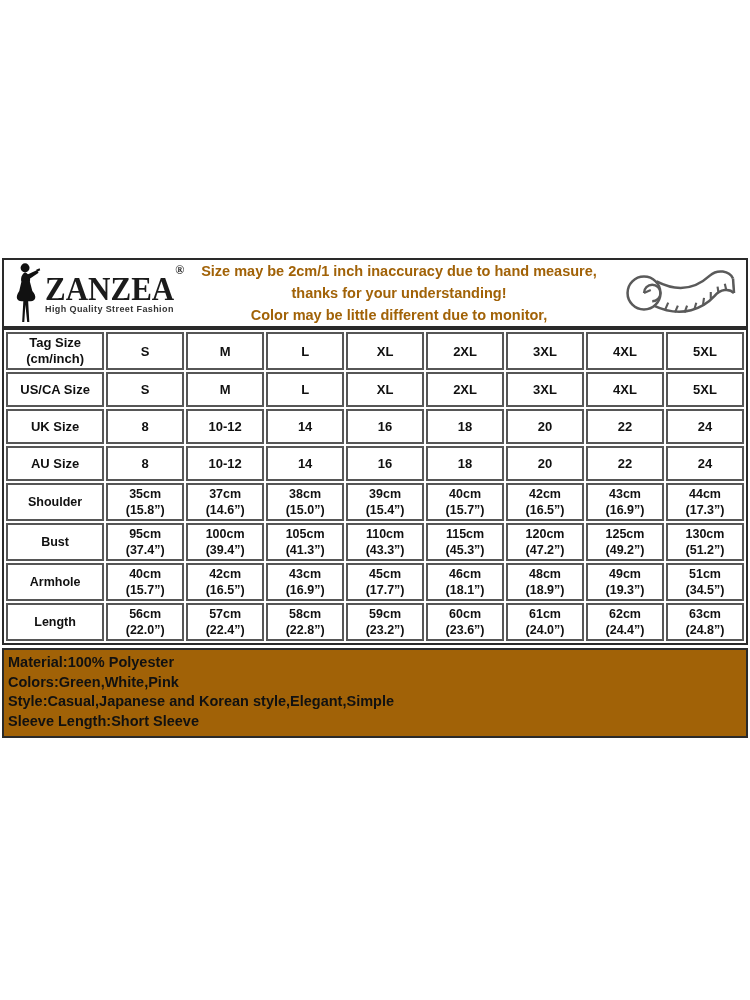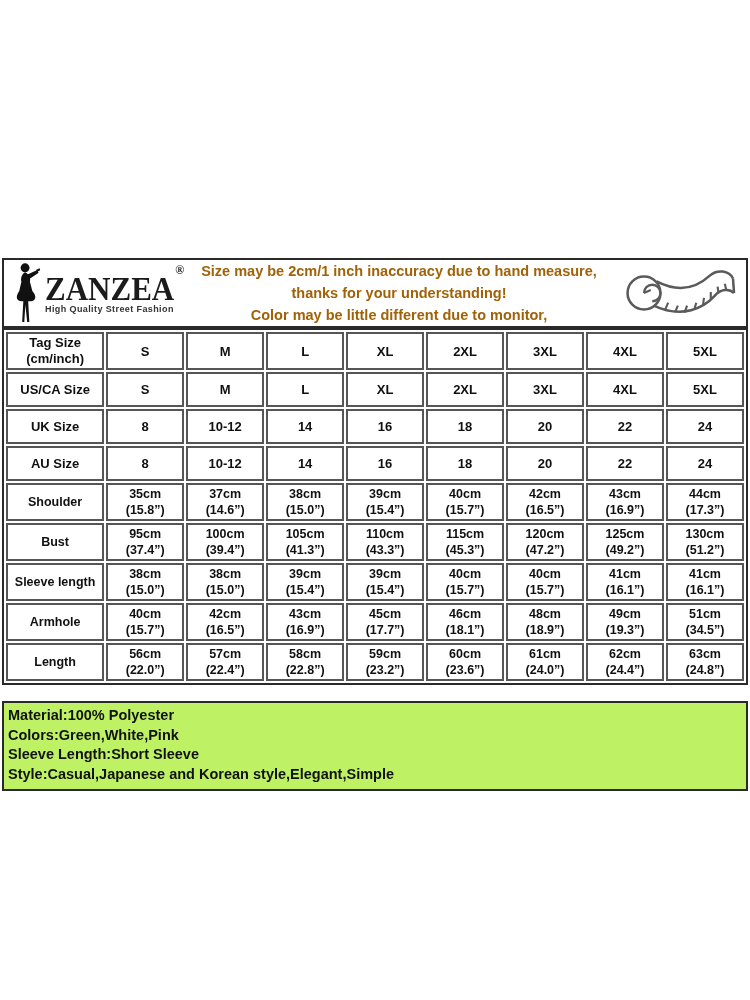--- a/index.html
+++ b/index.html
@@ -41,21 +41,21 @@
   }
   td.gray{background:#e9e9e9;}
   td.lab{background:#e9e9e9;font-size:13px;}
   tr.r-tag td{height:32px;font-size:13px;}
   tr.r-size td{height:35px;font-size:13px;}
   tr.r-measure td{height:35px;}
   .cell2{white-space:pre-line;line-height:16px;}
 
   
   .details{
-    box-sizing:border-box;border:2px solid #2a2a2a;background:#bef264;margin-top:16px;
+    box-sizing:border-box;border:2px solid #2a2a2a;background:#a16207;margin-top:3px;
     padding:3px 4px 5px 4px;font-weight:bold;font-size:14.5px;line-height:19.5px;color:#111;
   }
 </style>
 </head>
 <body>
 
 <div class="sheet">
 
   <div class="header-box">
     <div class="logo">
@@ -186,39 +186,20 @@
           <td class="cell2">115cm
 (45.3”)</td>
           <td class="cell2">120cm
 (47.2”)</td>
           <td class="cell2">125cm
 (49.2”)</td>
           <td class="cell2">130cm
 (51.2”)</td>
         </tr>
 
-        <tr class="r-measure">
-          <td class="lab">Sleeve length</td>
-          <td class="cell2">38cm
-(15.0”)</td>
-          <td class="cell2">38cm
-(15.0”)</td>
-          <td class="cell2">39cm
-(15.4”)</td>
-          <td class="cell2">39cm
-(15.4”)</td>
-          <td class="cell2">40cm
-(15.7”)</td>
-          <td class="cell2">40cm
-(15.7”)</td>
-          <td class="cell2">41cm
-(16.1”)</td>
-          <td class="cell2">41cm
-(16.1”)</td>
-        </tr>
 
         <tr class="r-measure">
           <td class="lab">Armhole</td>
           <td class="cell2">40cm
 (15.7”)</td>
           <td class="cell2">42cm
 (16.5”)</td>
           <td class="cell2">43cm
 (16.9”)</td>
           <td class="cell2">45cm
@@ -252,17 +233,17 @@
           <td class="cell2">63cm
 (24.8”)</td>
         </tr>
       </tbody>
     </table>
   </div>
 
   <div class="details">
     <div>Material:100% Polyester</div>
     <div>Colors:Green,White,Pink</div>
+    <div>Style:Casual,Japanese and Korean style,Elegant,Simple</div>
     <div>Sleeve Length:Short Sleeve</div>
-    <div>Style:Casual,Japanese and Korean style,Elegant,Simple</div>
   </div>
 
 </div>
 
 </body></html>

